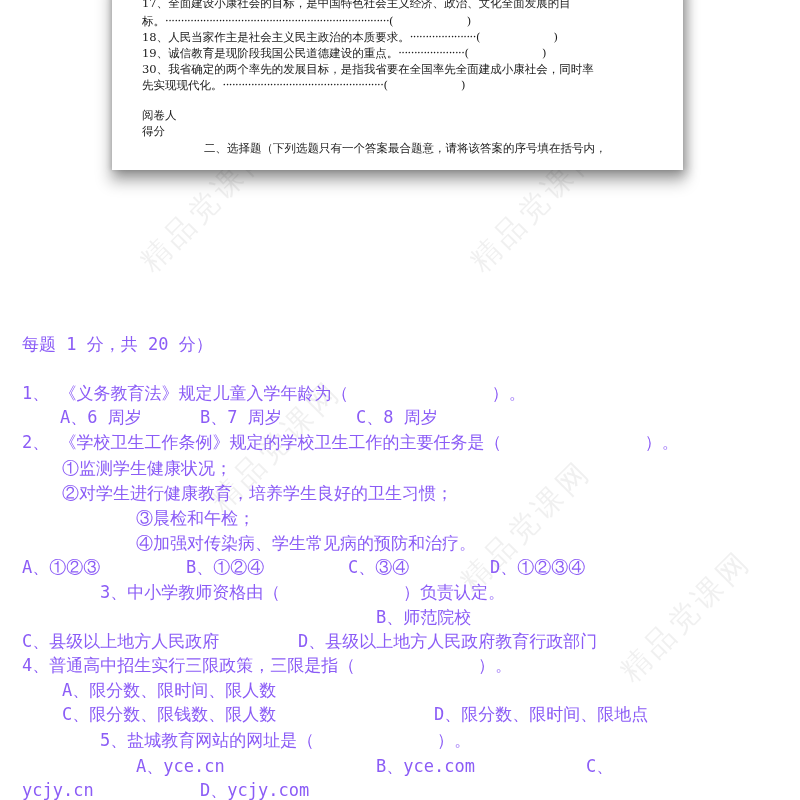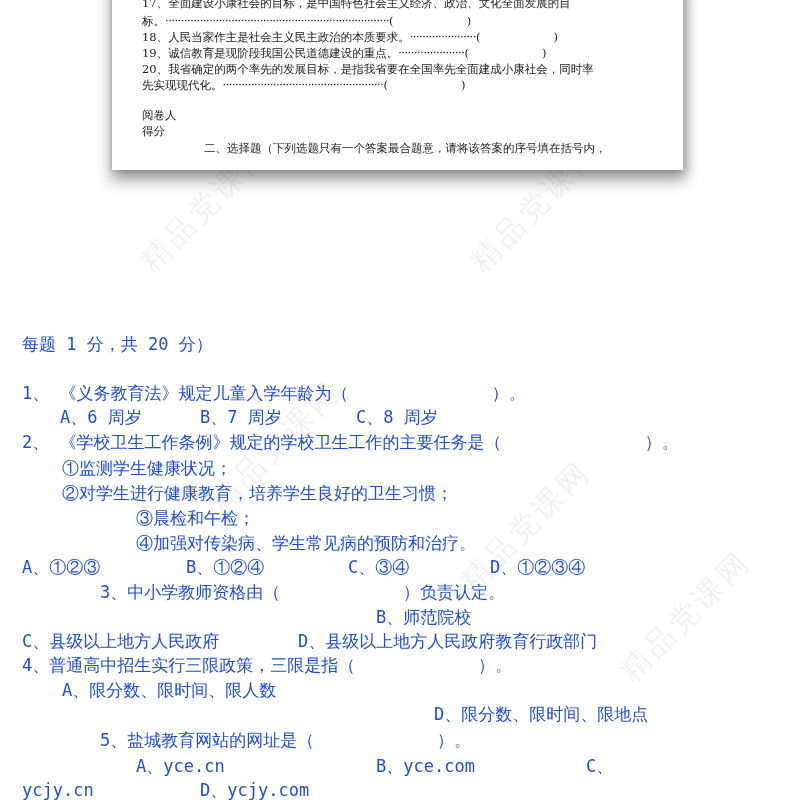--- a/index.html
+++ b/index.html
@@ -14,21 +14,21 @@
     background: #fff;
     box-shadow: 0 10px 14px 2px rgba(0,0,0,0.28), -2px 0 4px rgba(0,0,0,0.12), 4px 4px 10px rgba(0,0,0,0.25);
   }
   .card-line {
     position: absolute; left: 30px; font-size: 11.5px; line-height: 14px; white-space: nowrap;
     font-family: "DejaVu Serif", "Liberation Serif", serif; color: #1a1a1a;
   }
   .dots { letter-spacing: -0.5px; }
   .doc-line {
     position: absolute; font-size: 17px; line-height: 22px; white-space: nowrap;
-    font-family: "DejaVu Sans Mono", "Liberation Mono", monospace; color: #1d4ed8;
+    font-family: "DejaVu Sans Mono", "Liberation Mono", monospace; color: #8b5cf6;
   }
   .opt { position: absolute; white-space: nowrap; }
   .watermark {
     position: absolute; font-size: 30px; color: rgba(0,0,0,0.06);
     transform: rotate(-45deg); transform-origin: left bottom; white-space: nowrap;
     font-family: "DejaVu Sans", sans-serif; letter-spacing: 4px; pointer-events: none;
   }
 </style>
 </head>
 <body>
@@ -43,21 +43,21 @@
   <div class="card-line" style="top:16px;">17、全面建设小康社会的目标，是中国特色社会主义经济、政治、文化全面发展的目</div>
   <div class="card-line" style="top:34px;">
     <span>标。</span><span class="dots">·······································································</span><span style="white-space:pre">(                    )</span>
   </div>
   <div class="card-line" style="top:50px;">
     <span>18、人民当家作主是社会主义民主政治的本质要求。</span><span class="dots">·····················</span><span style="white-space:pre">(                    )</span>
   </div>
   <div class="card-line" style="top:66px;">
     <span>19、诚信教育是现阶段我国公民道德建设的重点。</span><span class="dots">·····················</span><span style="white-space:pre">(                    )</span>
   </div>
-  <div class="card-line" style="top:82px;">20、我省确定的两个率先的发展目标，是指我省要在全国率先全面建成小康社会，同时率</div>
+  <div class="card-line" style="top:82px;">30、我省确定的两个率先的发展目标，是指我省要在全国率先全面建成小康社会，同时率</div>
   <div class="card-line" style="top:98px;">
     <span>先实现现代化。</span><span class="dots">···················································</span><span style="white-space:pre">(                    )</span>
   </div>
   <div class="card-line" style="top:128px;">阅卷人</div>
   <div class="card-line" style="top:144px;">得分</div>
   <div class="card-line" style="top:161px; left:92px;">二、选择题（下列选题只有一个答案最合题意，请将该答案的序号填在括号内，</div>
 </div>
 
 <div class="doc-line" style="left:22px; top:333px;">每题 1 分，共 20 分）</div>
 
@@ -97,20 +97,21 @@
   <span class="opt" style="left:298px;">D、县级以上地方人民政府教育行政部门</span>
 </div>
 
 <div class="doc-line" style="left:22px; top:654px;">
   <span>4、</span><span style="white-space:pre">普通高中招生实行三限政策，三限是指（            ）。</span>
 </div>
 <div class="doc-line" style="top:679px; left:0; width:800px; height:22px;">
   <span class="opt" style="left:62px;">A、限分数、限时间、限人数</span>
 </div>
 <div class="doc-line" style="top:703px; left:0; width:800px; height:22px;">
+  <span class="opt" style="left:62px;">C、限分数、限钱数、限人数</span>
   <span class="opt" style="left:434px;">D、限分数、限时间、限地点</span>
 </div>
 
 <div class="doc-line" style="left:100px; top:729px;">
   <span>5、</span><span style="white-space:pre">盐城教育网站的网址是（            ）。</span>
 </div>
 <div class="doc-line" style="top:755px; left:0; width:800px; height:22px;padding-left:12px;">
   <span class="opt" style="left:136px;">A、yce.cn</span>
   <span class="opt" style="left:376px;">B、yce.com</span>
   <span class="opt" style="left:586px;">C、</span>

